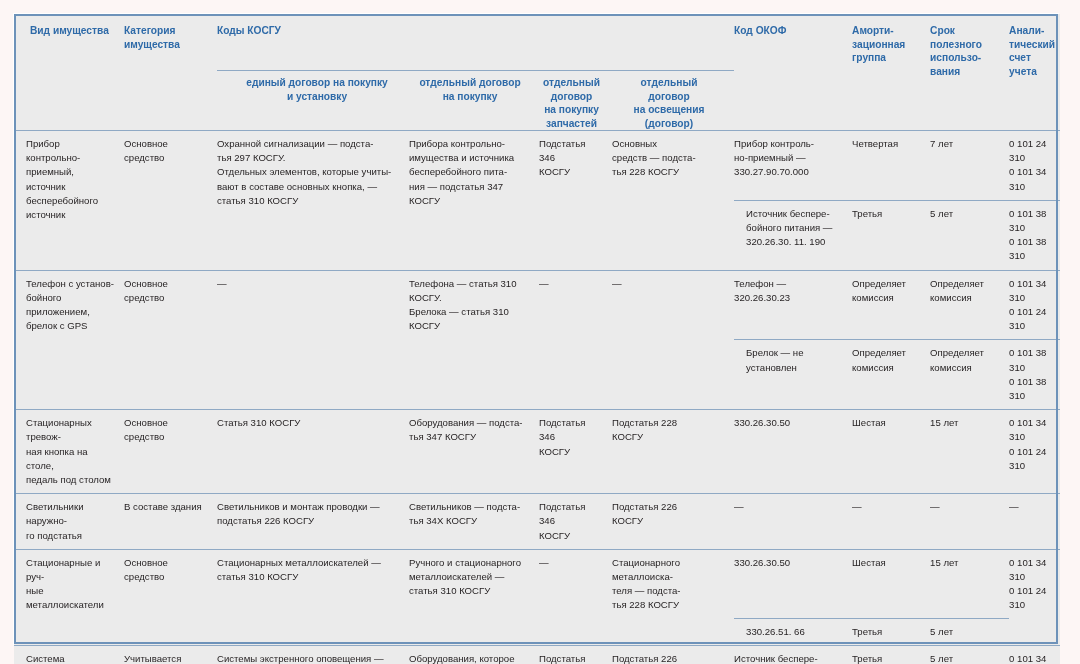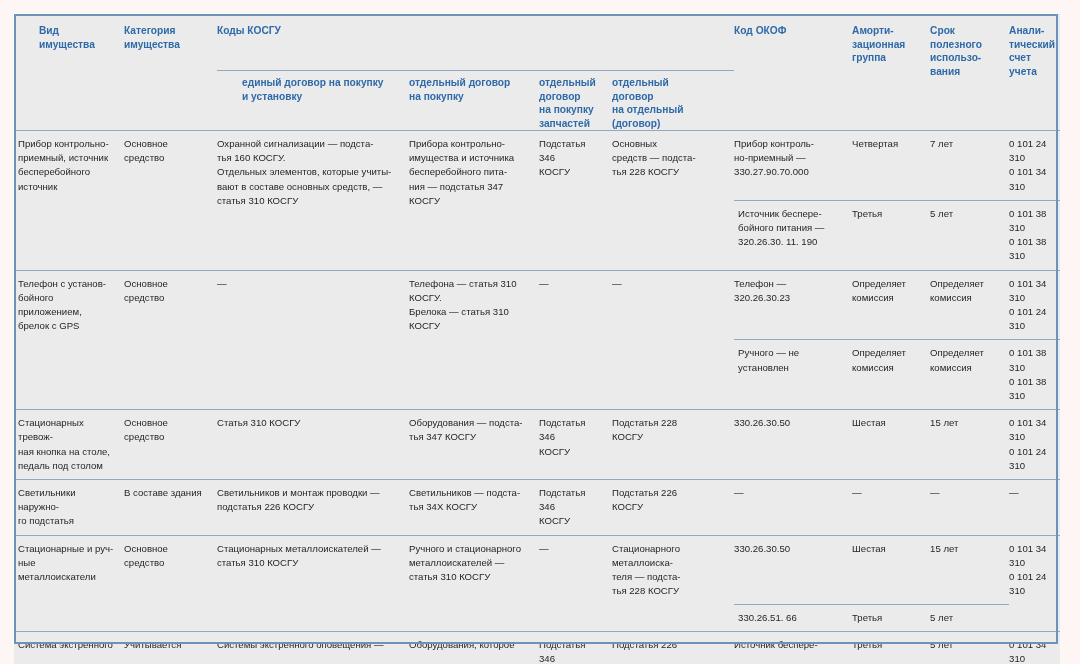--- a/index.html
+++ b/index.html
@@ -47,34 +47,34 @@
     font-weight:bold;
     font-size:10.2px;
     text-align:left;
     vertical-align:top;
     padding:0 8px 0 0;
     line-height:13.5px;
     background:#ebebeb;
     border:none;
   }
   .hdr-top th{height:46px;padding-top:10px;}
-  .hdr-sub th{height:54px;vertical-align:top;padding-top:5px;}
+  .hdr-sub th{height:54px;vertical-align:top;padding-top:5px;text-align:center;}
   .hdr-sub th.grp{border-top:1.5px solid #8fa9c4;}
-  thead th:first-child{padding-left:25px;}
+  thead th:first-child{padding-left:16px;}
 
   
   tbody td{
     vertical-align:top;
     padding:6px 8px 6px 0;
     line-height:14.2px;
     font-size:9.6px;
     color:#231f20;
     background:#ebebeb;
   }
-  tbody td:first-child{padding-left:4px;}
+  tbody td:first-child{padding-left:12px;}
   tr.rowtop > td{border-top:1.2px solid #8fa9c4;}
   td.subline{border-top:1.2px solid #8fa9c4;}
   p.ln{margin:0;}
 </style>
 </head>
 <body>
 
 <div class="page">
   <div class="table-frame">
     <table class="grid">
@@ -134,41 +134,41 @@
           </th>
           <th class="grp">
             <p class="ln">отдельный</p>
             <p class="ln">договор</p>
             <p class="ln">на покупку</p>
             <p class="ln">запчастей</p>
           </th>
           <th class="grp">
             <p class="ln">отдельный</p>
             <p class="ln">договор</p>
-            <p class="ln">на отдельный</p>
+            <p class="ln">на освещения</p>
             <p class="ln">(договор)</p>
           </th>
         </tr>
       </thead>
       <tbody id="grid-body">
           <tr class="rowtop">
             <td rowspan="2">
               <p class="ln">Прибор контрольно-</p>
               <p class="ln">приемный, источник</p>
               <p class="ln">бесперебойного</p>
               <p class="ln">источник</p>
             </td>
             <td rowspan="2">
               <p class="ln">Основное средство</p>
             </td>
             <td rowspan="2">
               <p class="ln">Охранной сигнализации — подста-</p>
-              <p class="ln">тья 160 КОСГУ.</p>
+              <p class="ln">тья 297 КОСГУ.</p>
               <p class="ln">Отдельных элементов, которые учиты-</p>
-              <p class="ln">вают в составе основных средств, —</p>
+              <p class="ln">вают в составе основных кнопка, —</p>
               <p class="ln">статья 310 КОСГУ</p>
             </td>
             <td rowspan="2">
               <p class="ln">Прибора контрольно-</p>
               <p class="ln">имущества и источника</p>
               <p class="ln">бесперебойного пита-</p>
               <p class="ln">ния — подстатья 347</p>
               <p class="ln">КОСГУ</p>
             </td>
             <td rowspan="2">
@@ -248,21 +248,21 @@
               <p class="ln">Определяет</p>
               <p class="ln">комиссия</p>
             </td>
             <td class="">
               <p class="ln">0 101 34 310</p>
               <p class="ln">0 101 24 310</p>
             </td>
           </tr>
           <tr>
             <td class="subline">
-              <p class="ln">Ручного — не установлен</p>
+              <p class="ln">Брелок — не установлен</p>
             </td>
             <td class="subline">
               <p class="ln">Определяет</p>
               <p class="ln">комиссия</p>
             </td>
             <td class="subline">
               <p class="ln">Определяет</p>
               <p class="ln">комиссия</p>
             </td>
             <td class="subline">

